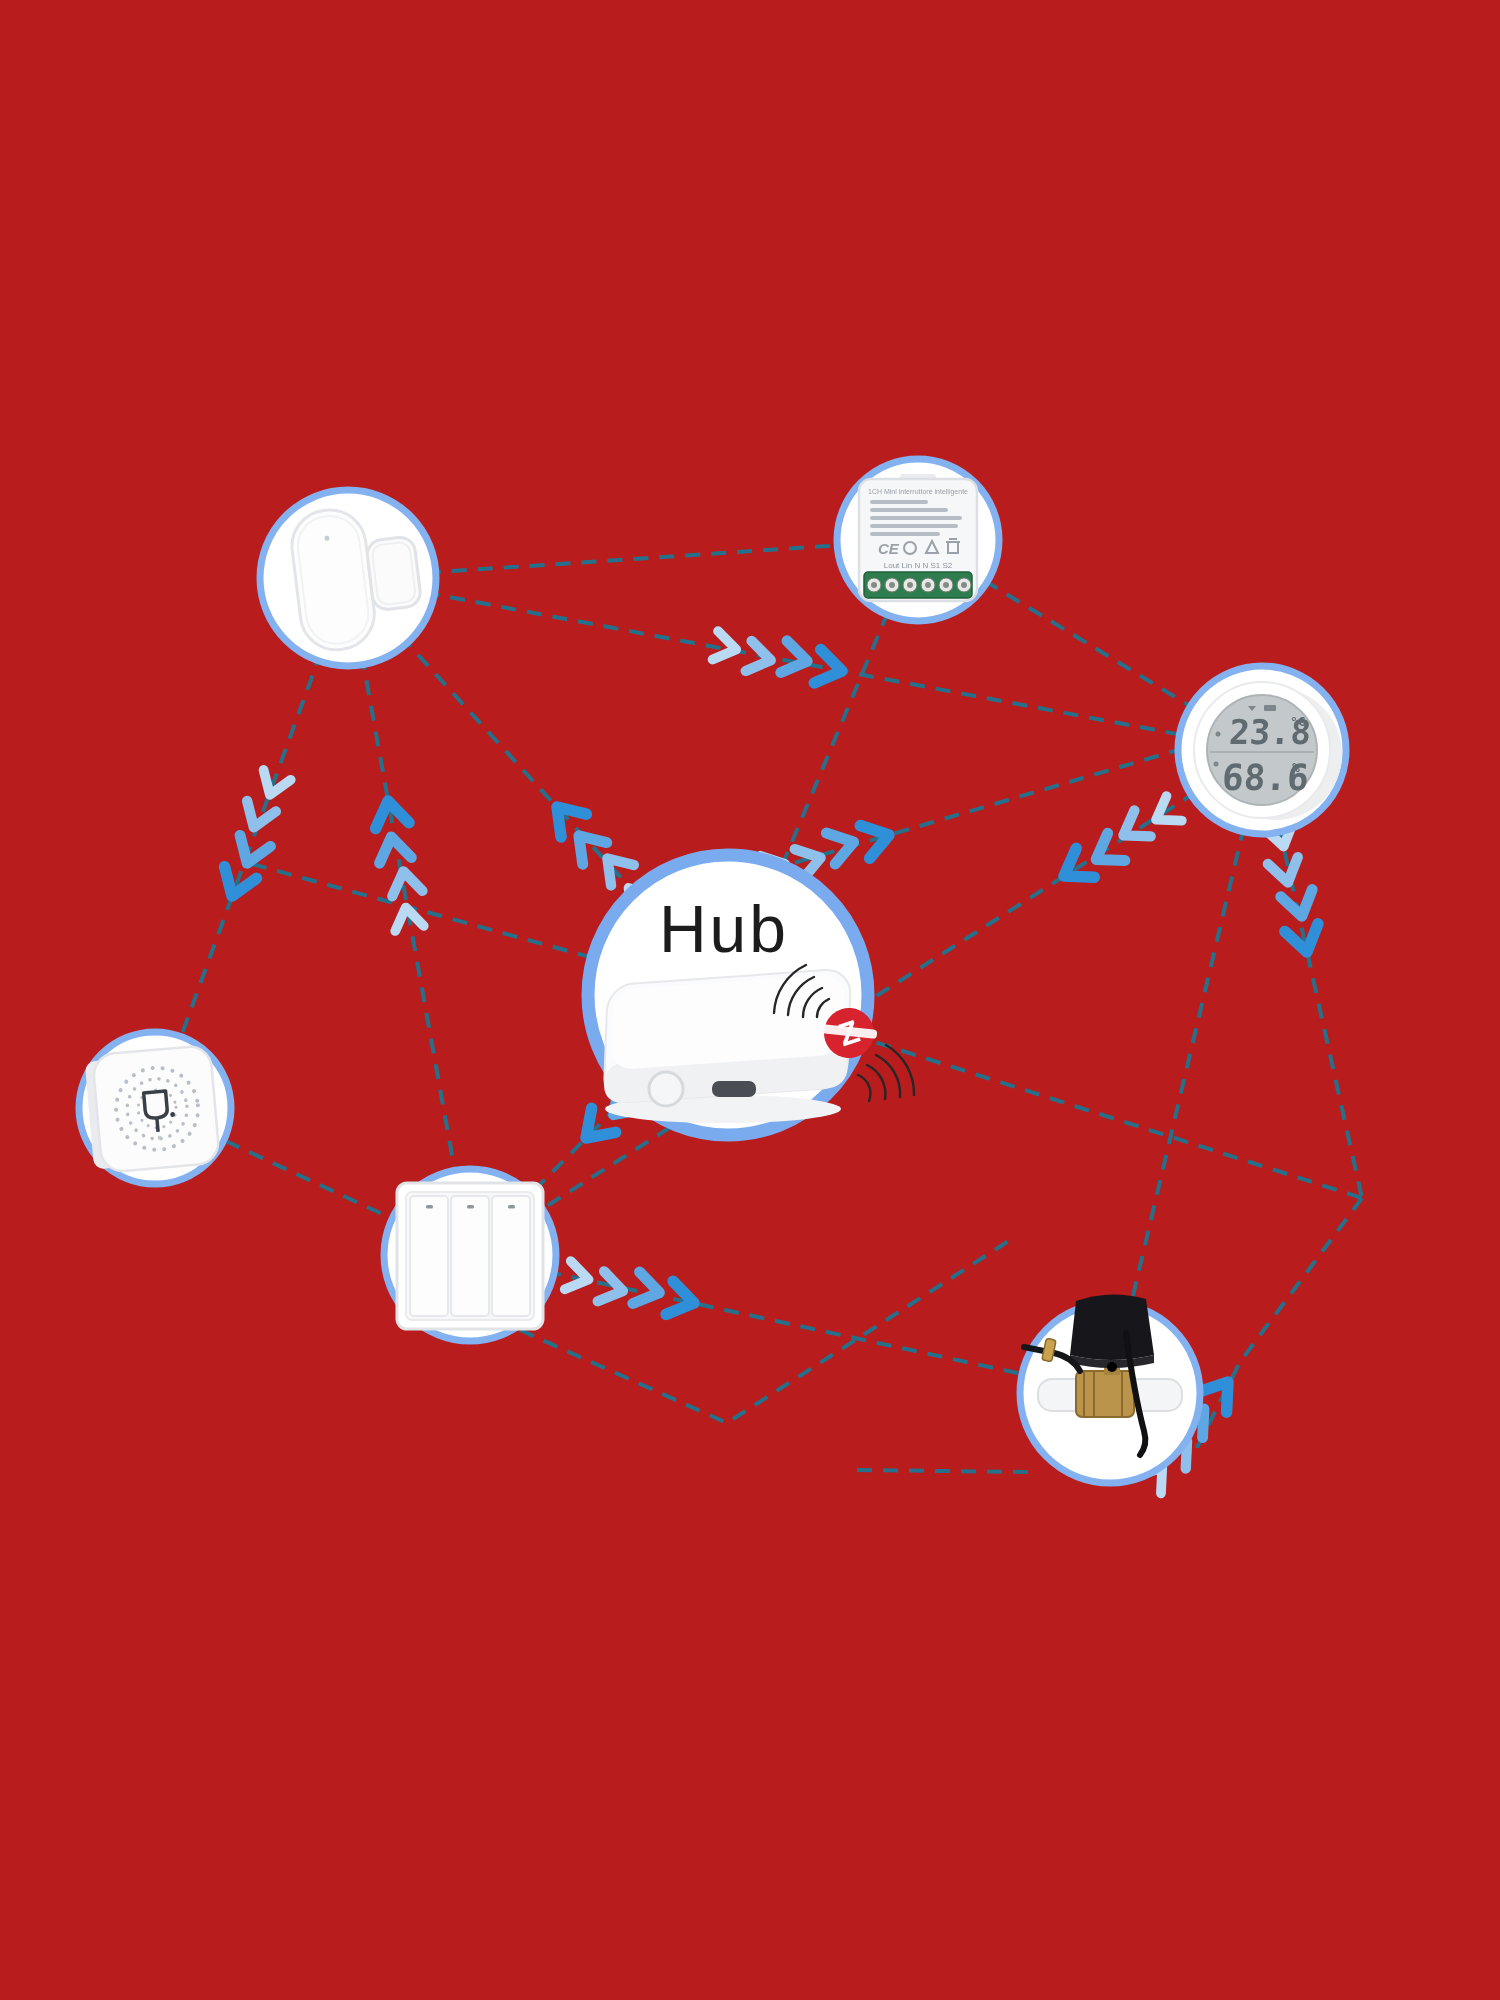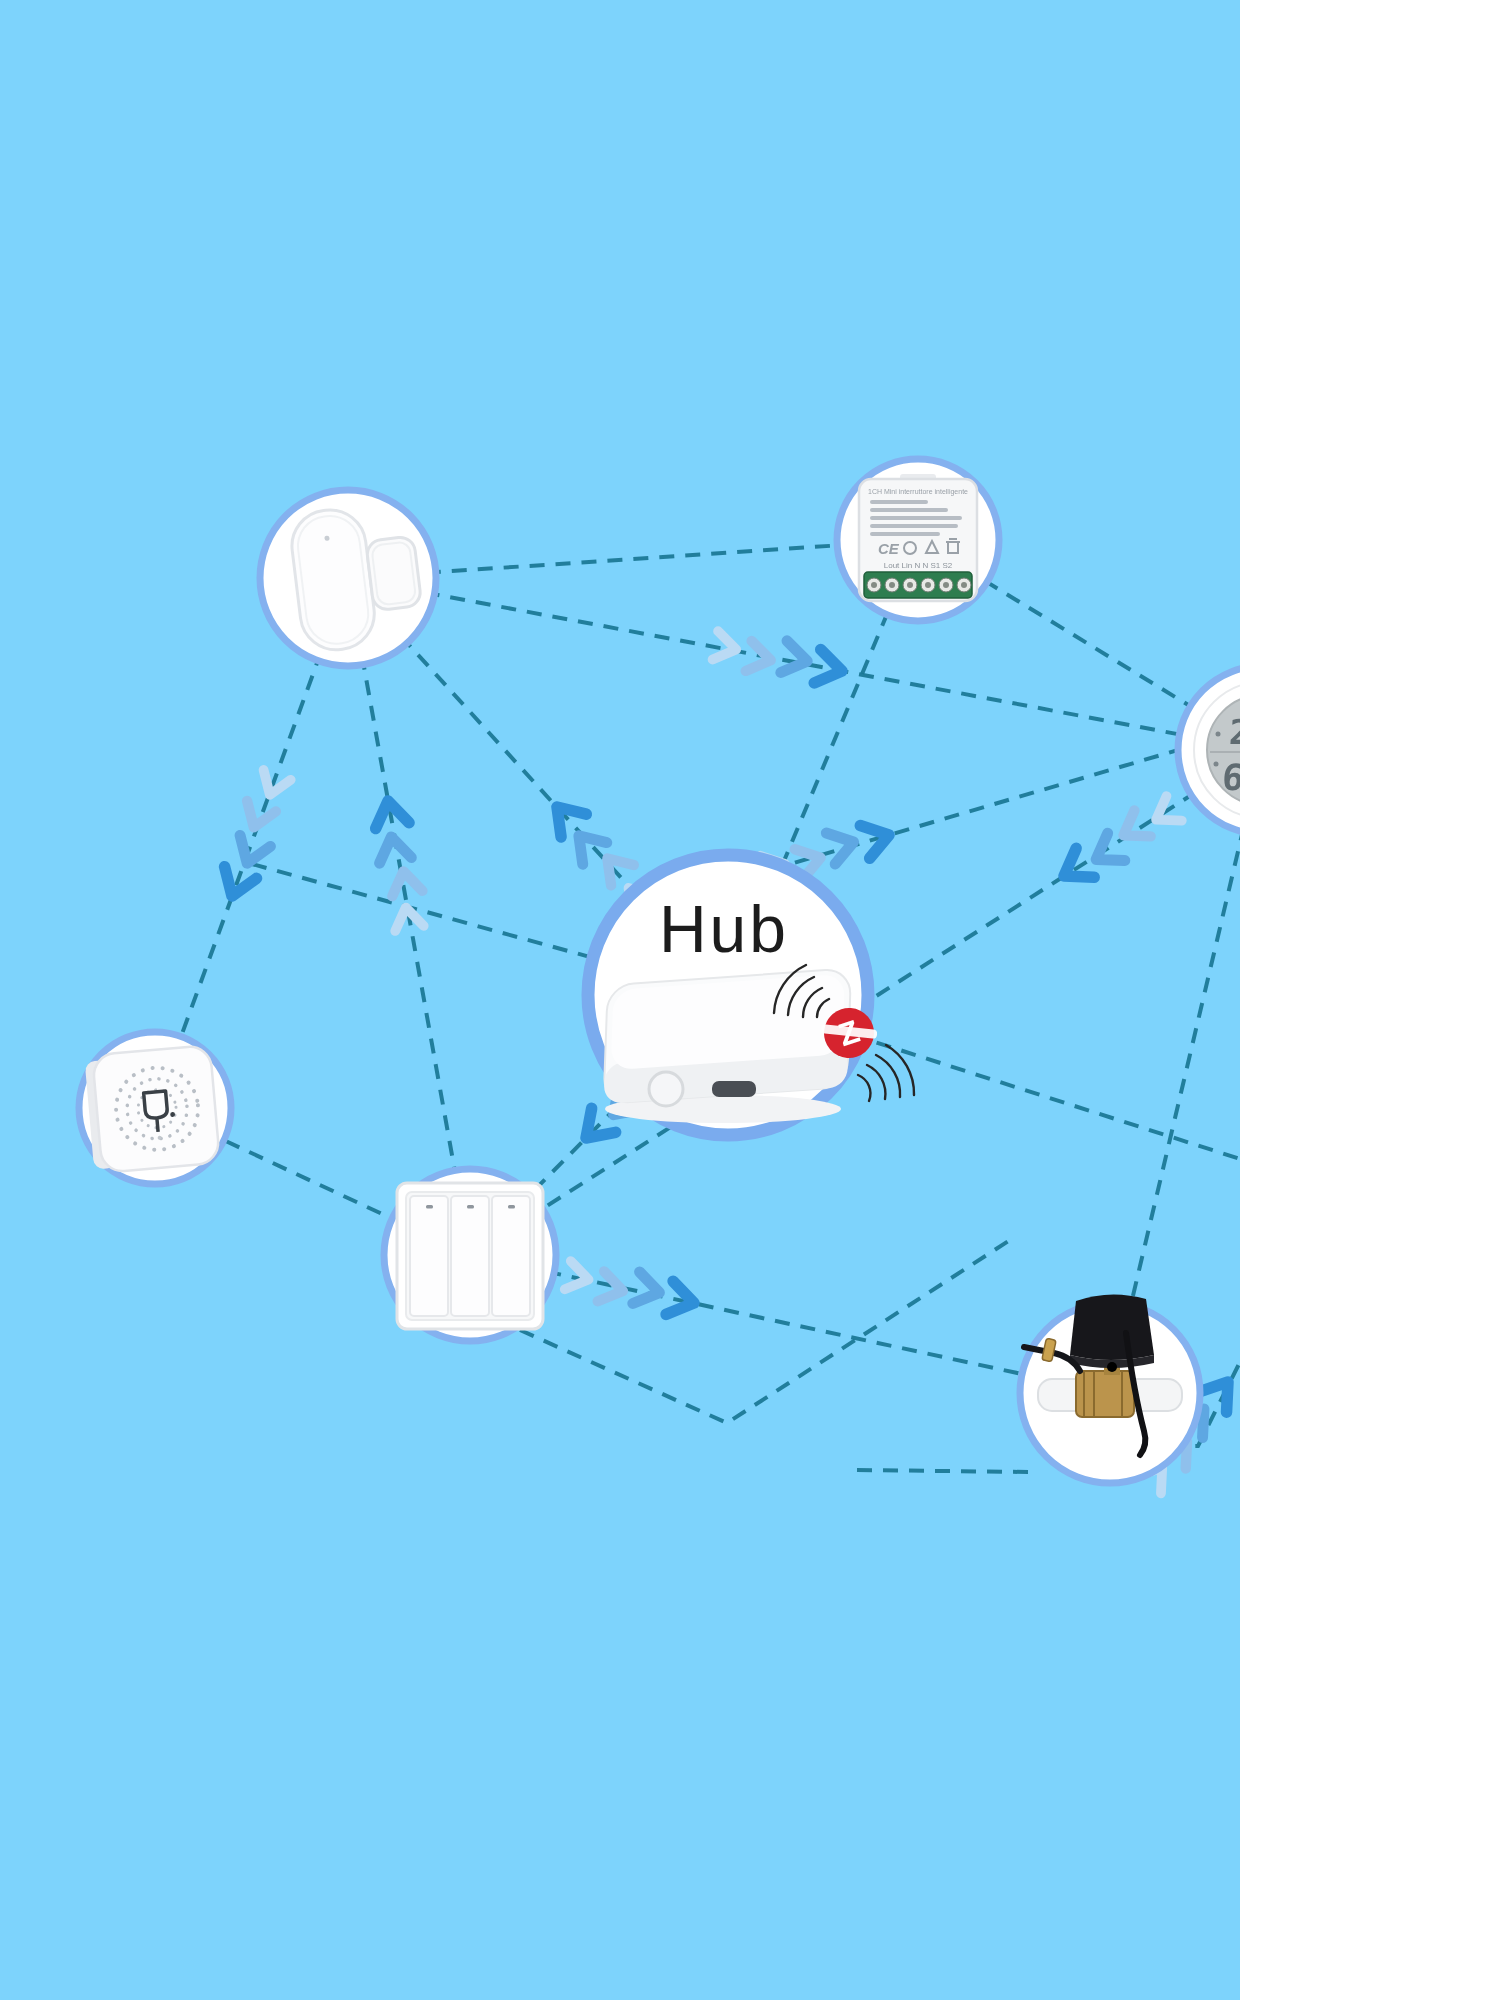--- a/index.html
+++ b/index.html
@@ -1,17 +1,17 @@
 <!DOCTYPE html>
 <html><head>
 <meta charset="utf-8">
 <style>
   html,body{margin:0;padding:0;background:#ffffff;}
   body{font-family:"Liberation Sans", sans-serif;}
-  #stage{position:relative;width:1240px;height:2000px;background:#7dd3fc;overflow:hidden;}
+  #stage{position:relative;width:1500px;height:2000px;background:#b91c1c;overflow:hidden;}
   svg text{user-select:none;}
   .hub-label{font-family:"Liberation Sans",sans-serif;font-weight:300;letter-spacing:3px;fill:#1c1c1c;}
   .lcd{font-family:"DejaVu Sans Mono",monospace;font-weight:bold;fill:#5f6b71;}
   .tinytxt{font-family:"Liberation Sans",sans-serif;fill:#9aa1a8;}
 </style>
 </head>
 <body>
 
 <div id="stage">
 <svg id="scene" width="1500" height="2000" viewBox="0 0 1500 2000" xmlns="http://www.w3.org/2000/svg">

